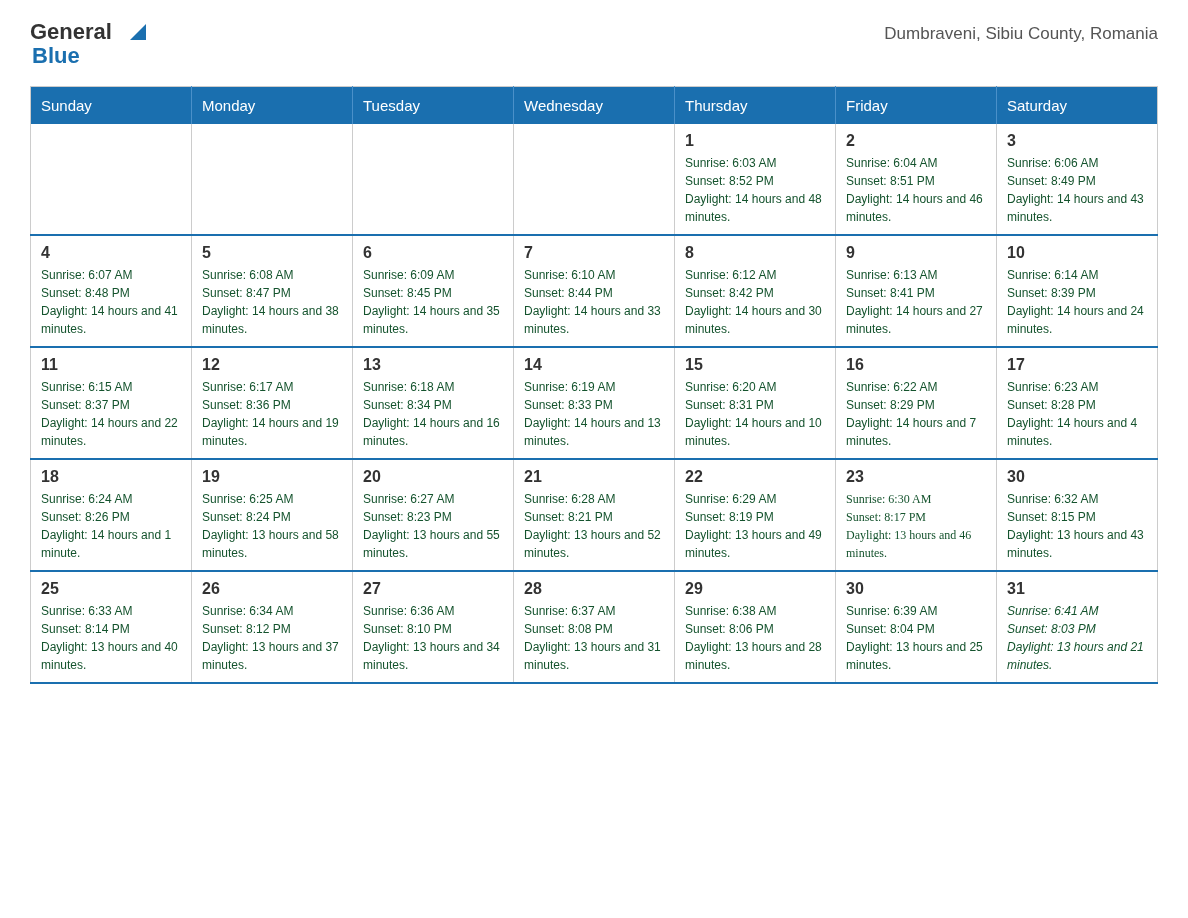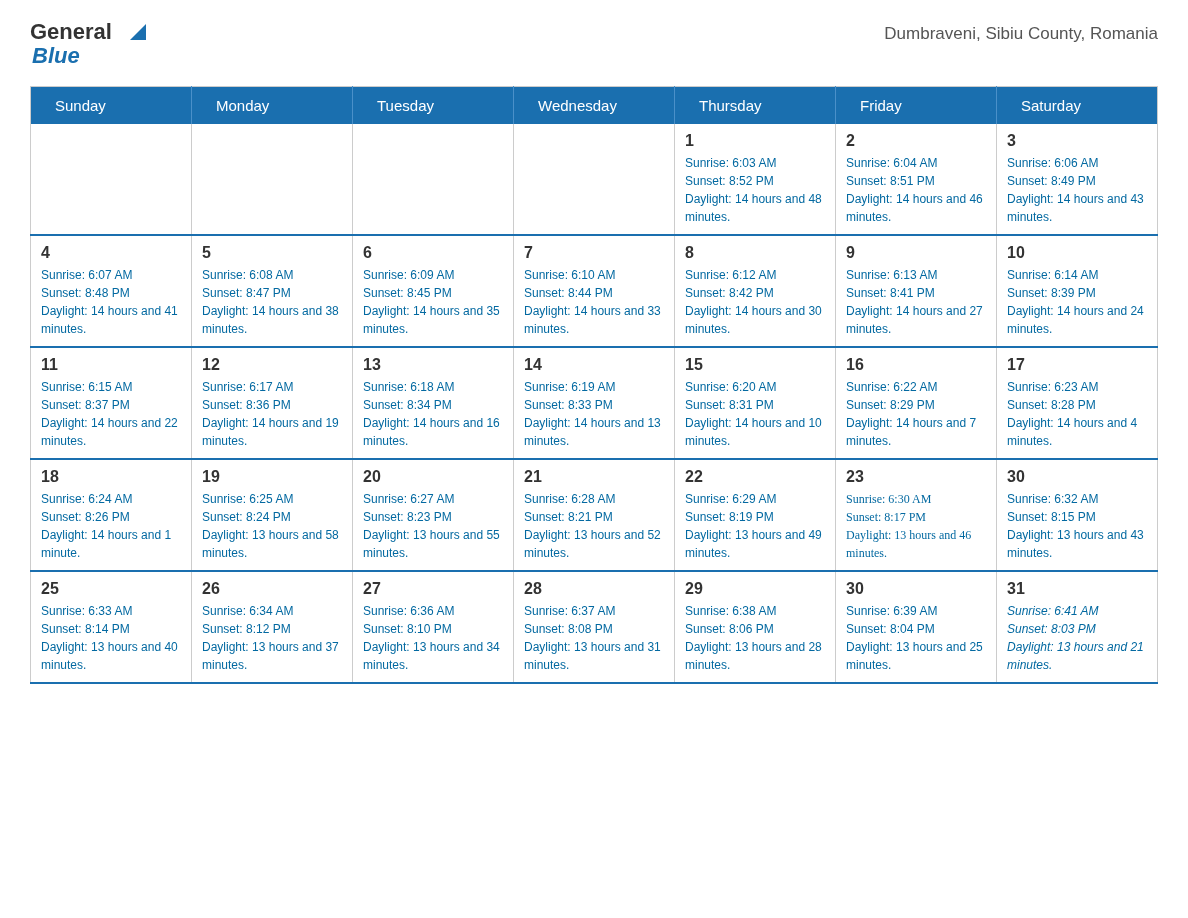--- a/index.html
+++ b/index.html
@@ -48,21 +48,21 @@
     .calendar-table {
       width: 100%;
       border-collapse: collapse;
       border: 1px solid #ccc;
     }
     .calendar-table thead tr th {
       background-color: #1a6faf;
       color: #ffffff;
       font-size: 15px;
       font-weight: normal;
-      padding: 10px 24px;
+      padding: 10px 10px;
       text-align: left;
       border-right: 1px solid #4a90c9;
     }
     .calendar-table thead tr th:last-child {
       border-right: none;
       margin-top: 15px;
     }
     .calendar-table tbody tr td {
       vertical-align: top;
       padding: 8px 10px;
@@ -76,40 +76,40 @@
       border-right: none;
     }
     .day-number {
       font-size: 16px;
       font-weight: bold;
       color: #333;
       margin-bottom: 4px;
     }
     .day-info {
       font-size: 12px;
-      color: #0369a1;
+      color: #14532d;
       line-height: 1.5;
     }
     .empty-cell {
       background: #ffffff;
     }
   </style>
 </head>
 <body>
 
 <div class="header-area">
   <div class="logo">
     <div style="line-height:1.1;">
       <div style="display:flex; align-items:center; gap:16px;">
         <span class="logo-text-general">General</span>
         <svg width="20" height="20" viewBox="0 0 20 20">
           <polygon points="2,18 18,18 18,2" fill="#1a6faf"></polygon>
         </svg>
       </div>
-      <span class="logo-text-blue" style="margin-left:2px;font-style:italic;">Blue</span>
+      <span class="logo-text-blue" style="margin-left:2px;">Blue</span>
     </div>
   </div>
   <div class="title-area">
     <div class="location-title">Dumbraveni, Sibiu County, Romania</div>
   </div>
 </div>
 
 <table class="calendar-table">
   <thead>
     <tr>

